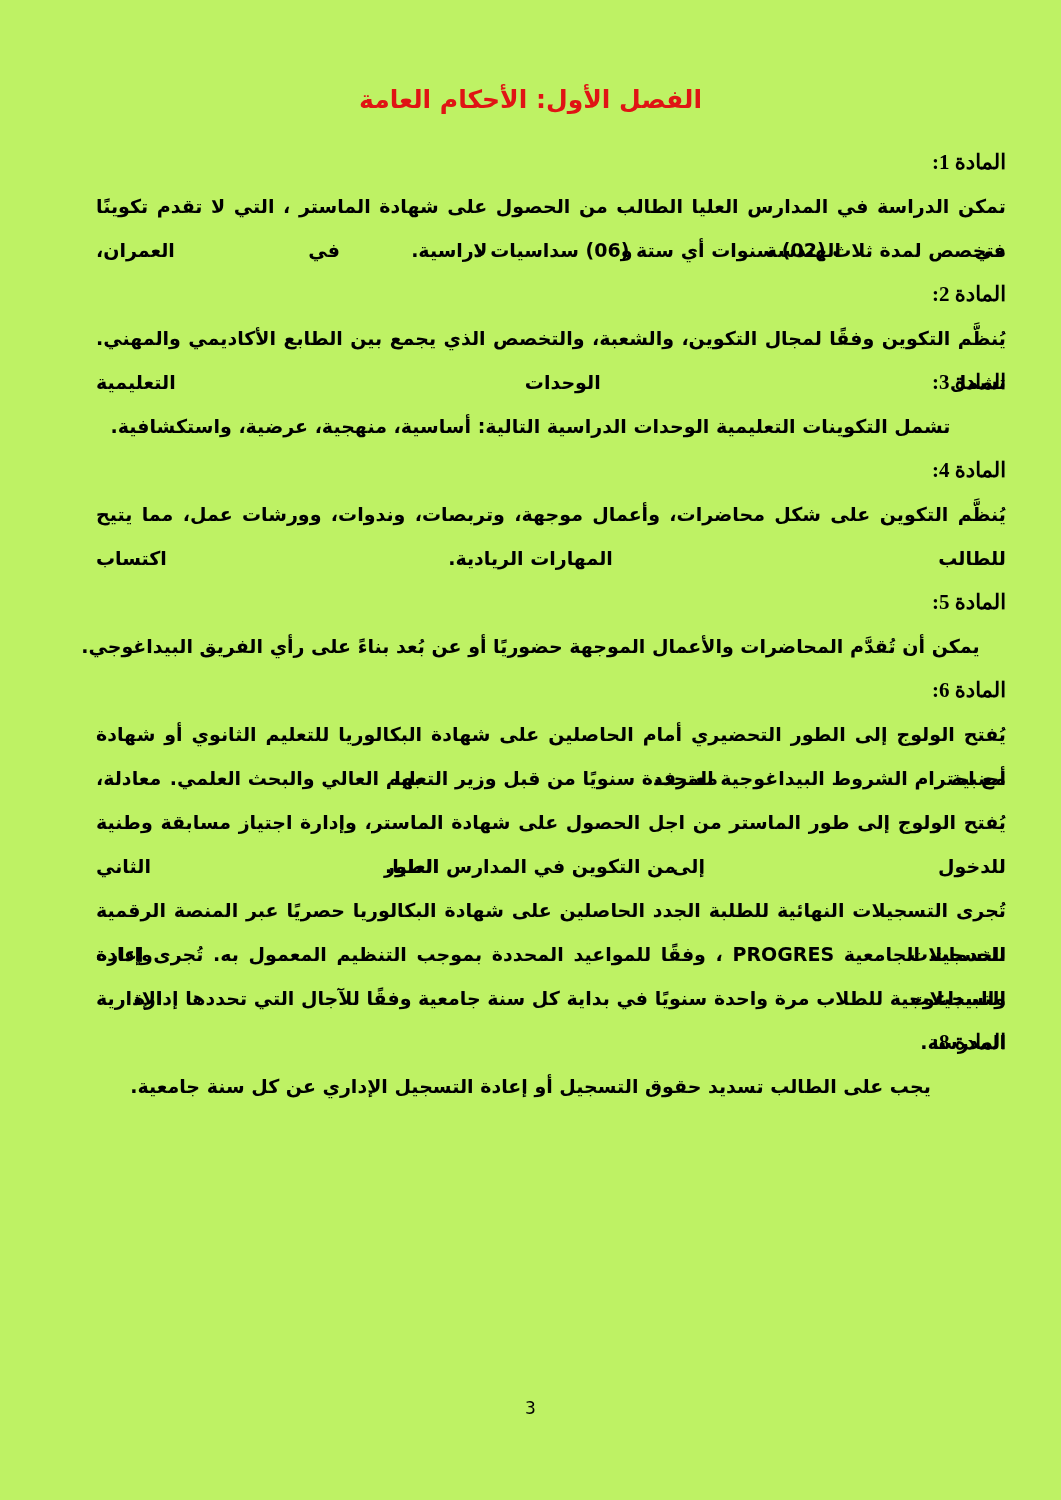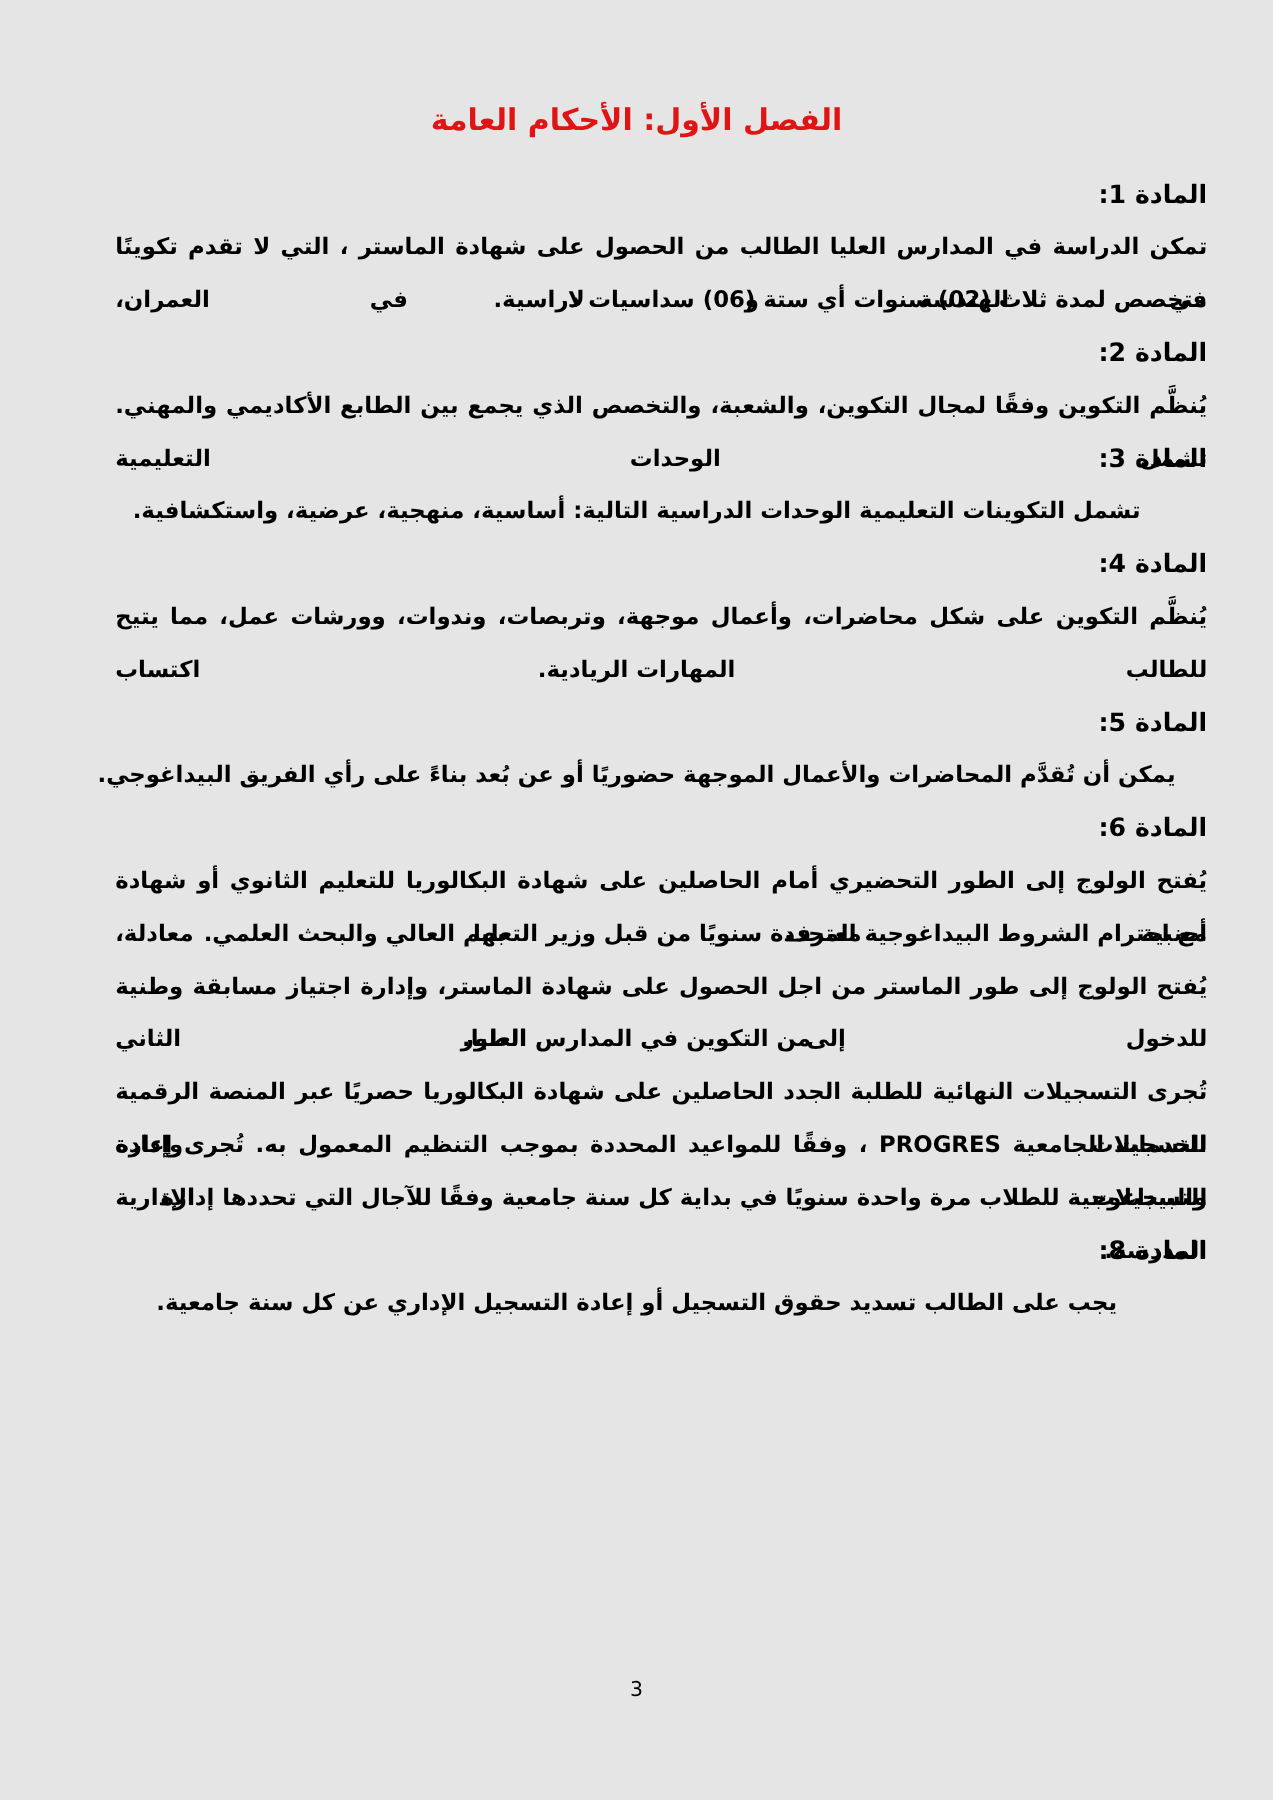--- a/index.html
+++ b/index.html
@@ -11,21 +11,21 @@
     width: 1061px;
     height: 1500px;
     font-family: "DejaVu Sans", sans-serif;
     color: #000000;
     overflow: hidden;
   }
   .page {
     position: relative;
     width: 1061px;
     height: 1500px;
-    background: #e5e5e5;
+    background: #bef264;
   }
   .content {
     position: absolute;
     top: 0;
     left: 55px;
     width: 951px;
     direction: rtl;
   }
   .doc-title {
     margin-top: 80px;
@@ -43,20 +43,21 @@
     line-height: 44px;
     font-size: 19px;
     font-weight: bold;
     white-space: normal;
     direction: rtl;
     unicode-bidi: plaintext;
   }
   .line.heading {
     font-size: 21px;
     text-align: right;
+    font-family: Liberation Serif, serif;
   }
   .line.justify {
     text-align: justify;
     text-align-last: justify;
     text-justify: inter-word;
     margin-left: 41px;
   }
   .line.right {
     text-align: right;
   }

